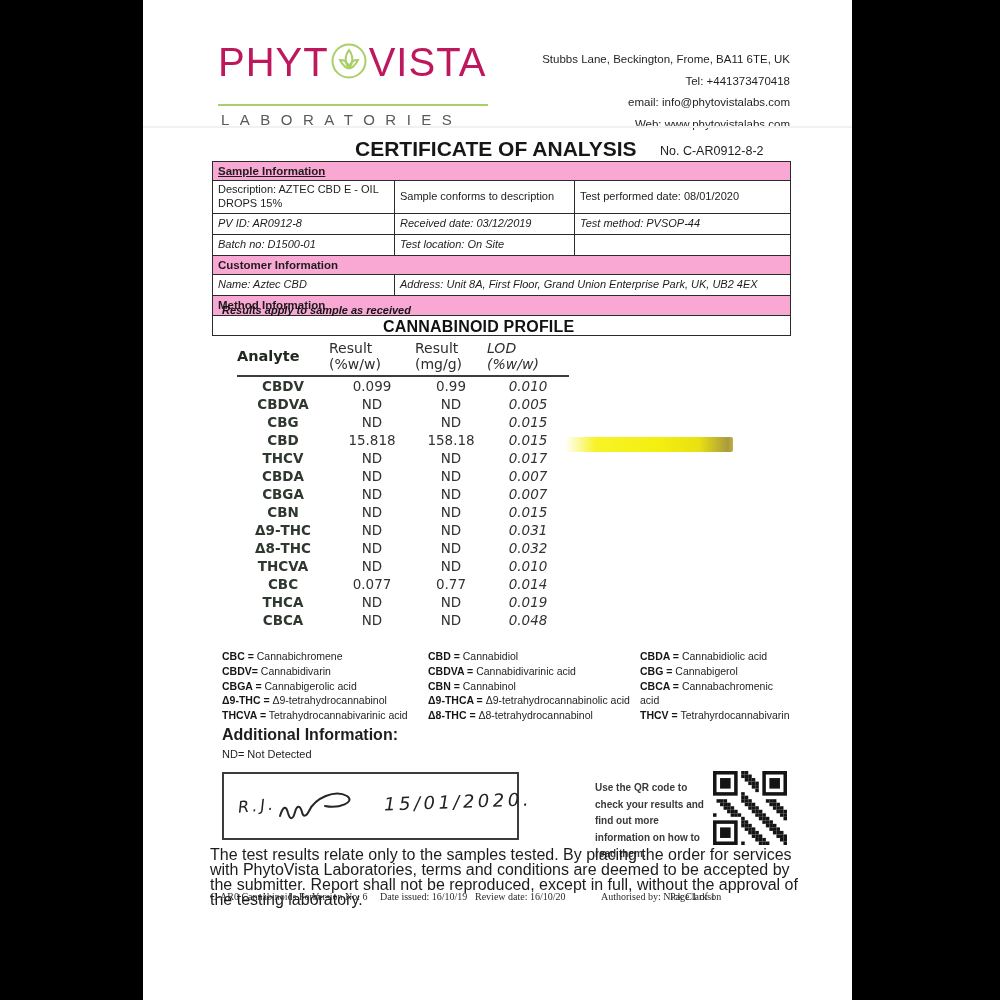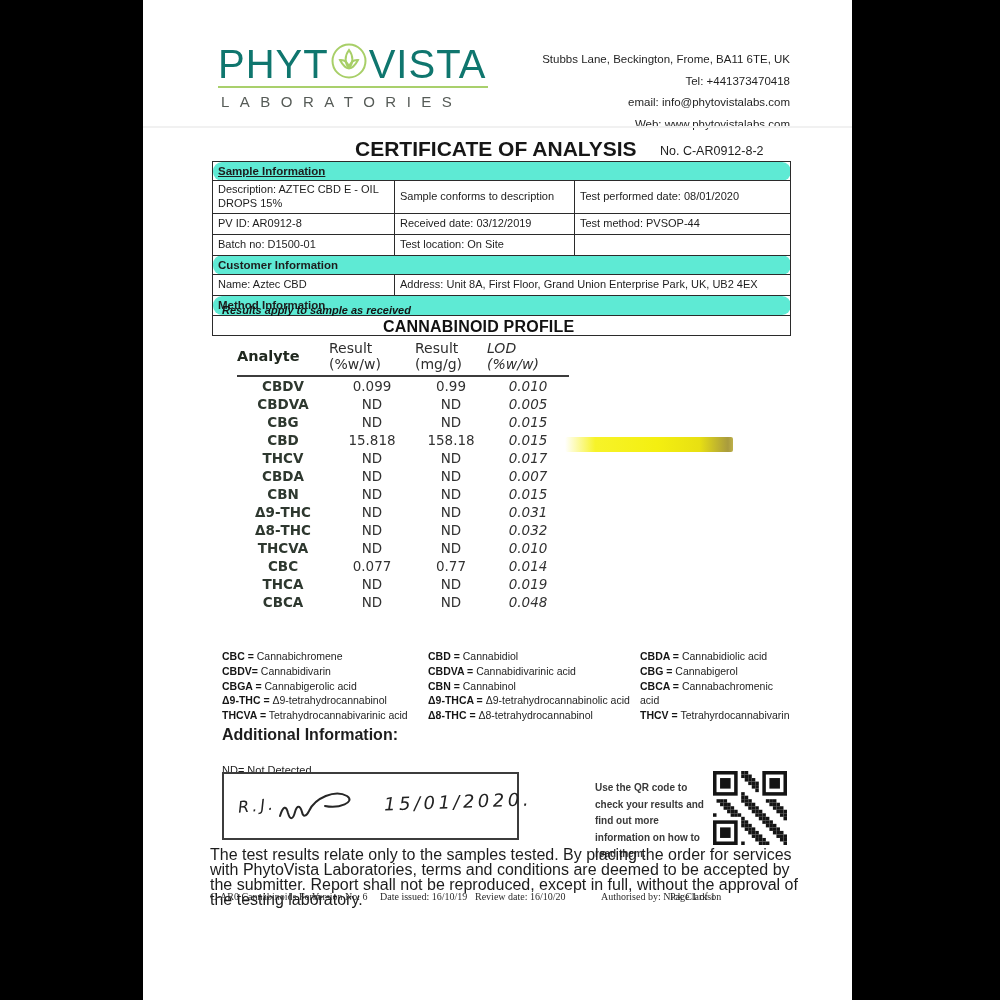--- a/index.html
+++ b/index.html
@@ -4,36 +4,36 @@
 <style>
   html,body{margin:0;padding:0;}
   body{
     width:1000px;height:1000px;background:#000;position:relative;overflow:hidden;
     font-family:"Liberation Sans","DejaVu Sans",sans-serif;color:#1d1d1d;
   }
   .page{position:absolute;left:143px;top:0;width:709px;height:1000px;background:#ffffff;}
 
   
   .logo{position:absolute;left:75px;top:42px;width:270px;}
-  .brand-row{display:flex;align-items:center;font-size:40px;letter-spacing:1px;color:#0f766e;line-height:1;padding-bottom:0;border-bottom:2px solid #a9d06c;}
+  .brand-row{display:flex;align-items:flex-start;font-size:40px;letter-spacing:1px;color:#be185d;line-height:1;padding-bottom:18px;border-bottom:2px solid #a9d06c;}
   .brand-row .flower{margin:0 1px;}
   .lab-sub{margin-top:5px;font-size:15px;color:#565b57;letter-spacing:10.5px;padding-left:3px;}
   .contact{position:absolute;right:62px;top:49px;text-align:right;font-size:11.5px;line-height:21.5px;color:#1f1f1f;}
   .hdr-divider{position:absolute;left:0;top:126px;width:709px;height:2px;background:#f1f1f1;}
 
   .coa-title{position:absolute;left:212px;top:137px;font-size:21px;font-weight:bold;color:#161616;}
   .coa-no{position:absolute;left:517px;top:144px;font-size:12.5px;color:#1d1d1d;}
 
   
   .info-table{position:absolute;left:69px;top:161px;width:578px;border-collapse:collapse;table-layout:fixed;font-size:11px;}
   .info-table td{border:1px solid #2b2b2b;padding:2px 5px;vertical-align:middle;line-height:1.25;}
-  .info-table tr.sec td{background:#5eead4;font-weight:bold;font-size:11.5px;height:14px;border-radius:9px;}
+  .info-table tr.sec td{background:#f9a8d4;font-weight:bold;font-size:11.5px;height:14px;}
   .info-table tr.sec td .u{text-decoration:underline;}
   td.desc{height:27px;}
-  td.std{height:16px;}
+  td.std{height:16px;font-style:italic;}
   td.empty-row{height:15px;}
 
   .results-note{position:absolute;left:79px;top:304px;font-size:11px;font-weight:bold;font-style:italic;color:#141414;}
 
   
   .profile-title{position:absolute;left:240px;top:318px;font-size:16px;font-weight:bold;color:#111;letter-spacing:.2px;}
   .cannab{position:absolute;left:94px;top:340px;border-collapse:collapse;font-family:"DejaVu Sans",sans-serif;}
   .cannab thead td{font-size:14px;vertical-align:middle;padding:0 0 3px 0;color:#2e2e2e;}
   .cannab thead tr{border-bottom:2px solid #3c3c3c;}
   .cannab .h-analyte{font-weight:bold;font-size:14.5px;color:#20281f;}
@@ -45,21 +45,21 @@
       background:linear-gradient(90deg,rgba(255,255,240,0) 0%,#f7f329 18%,#f4ef10 55%,#e8e012 80%,#a99b3e 97%,#bdb04a 100%);}
 
   
   .legend-col{position:absolute;top:649px;font-size:10.5px;line-height:14.8px;color:#242424;}
   .legend-col b{color:#151515;}
   .lg1{left:79px;width:205px;}
   .lg2{left:285px;width:212px;}
   .lg3{left:497px;width:155px;}
 
   .addl-title{position:absolute;left:79px;top:726px;font-size:16px;font-weight:bold;}
-  .nd-note{position:absolute;left:79px;top:748px;font-size:11px;margin-top:16px;}
+  .nd-note{position:absolute;left:79px;top:748px;font-size:11px;}
 
   
   .sig-box{position:absolute;left:79px;top:772px;width:293px;height:64px;border:2px solid #3c3c3c;}
   .sig-initials{position:absolute;left:14px;top:22px;font-size:16px;font-style:italic;letter-spacing:3px;transform:rotate(-5deg);color:#222;font-family:"DejaVu Sans",sans-serif;}
   .sig-flourish{position:absolute;left:0;top:0;}
   .sig-date{position:absolute;left:160px;top:17px;font-size:18px;font-style:italic;letter-spacing:3.5px;transform:rotate(-2deg);color:#222;font-family:"DejaVu Sans",sans-serif;}
 
   
   .qr-note{position:absolute;left:452px;top:780px;width:120px;font-size:10px;font-weight:bold;line-height:16.5px;color:#3a3a3a;}
   .qr{position:absolute;left:568px;top:771px;width:78px;height:74px;}
@@ -199,20 +199,26 @@
           <td class="lod">0.015</td>
         </tr>
       <tr>
           <td class="an">THCV</td>
           <td>ND</td>
           <td>ND</td>
           <td class="lod">0.017</td>
         </tr>
       <tr>
           <td class="an">CBDA</td>
+          <td>ND</td>
+          <td>ND</td>
+          <td class="lod">0.007</td>
+        </tr>
+      <tr>
+          <td class="an">CBGA</td>
           <td>ND</td>
           <td>ND</td>
           <td class="lod">0.007</td>
         </tr>
       <tr>
           <td class="an">CBN</td>
           <td>ND</td>
           <td>ND</td>
           <td class="lod">0.015</td>
         </tr>

